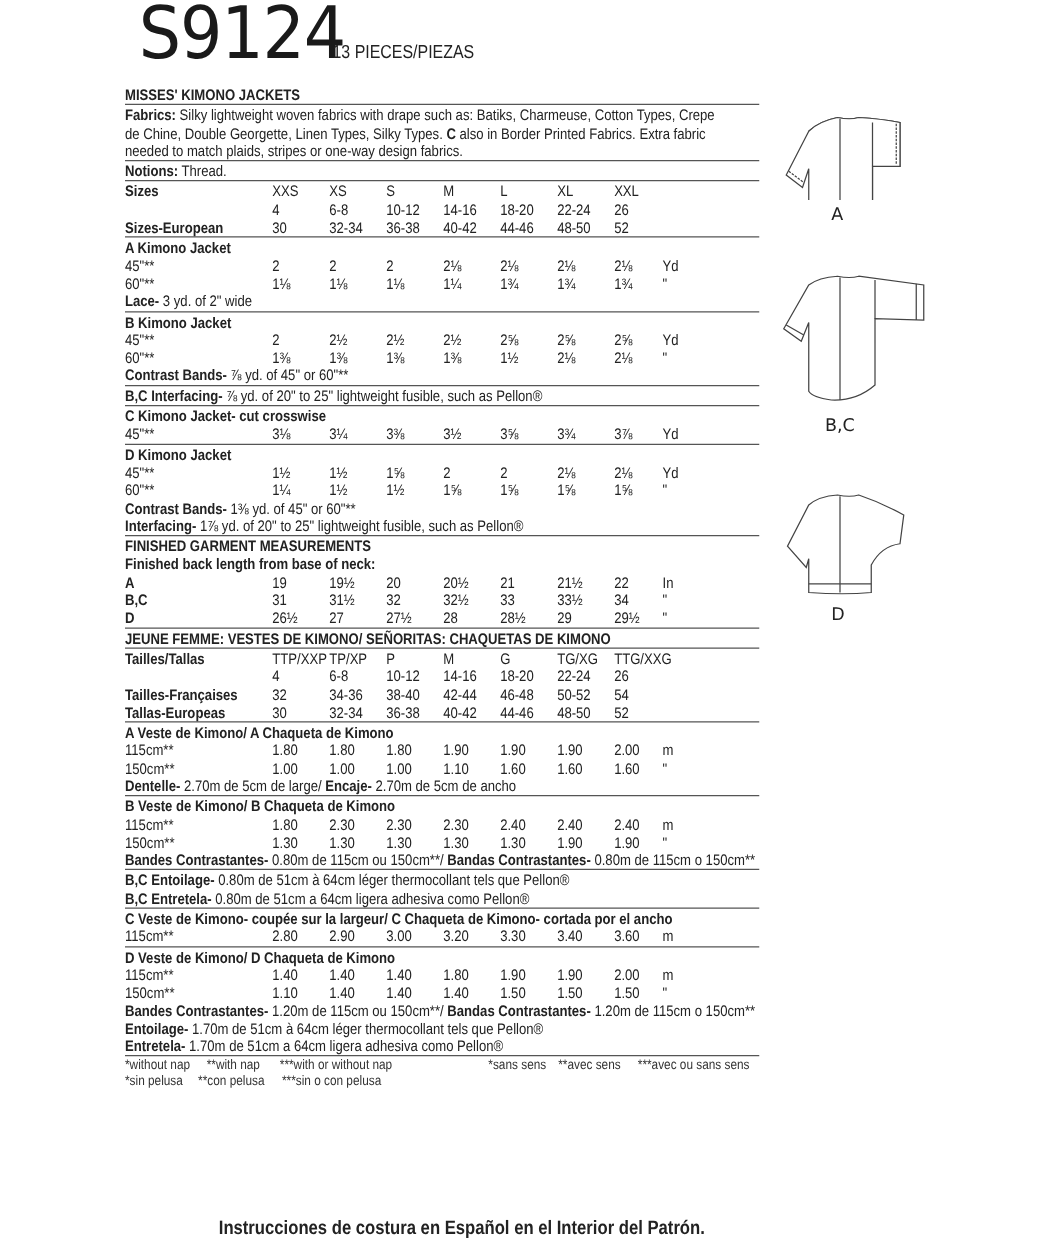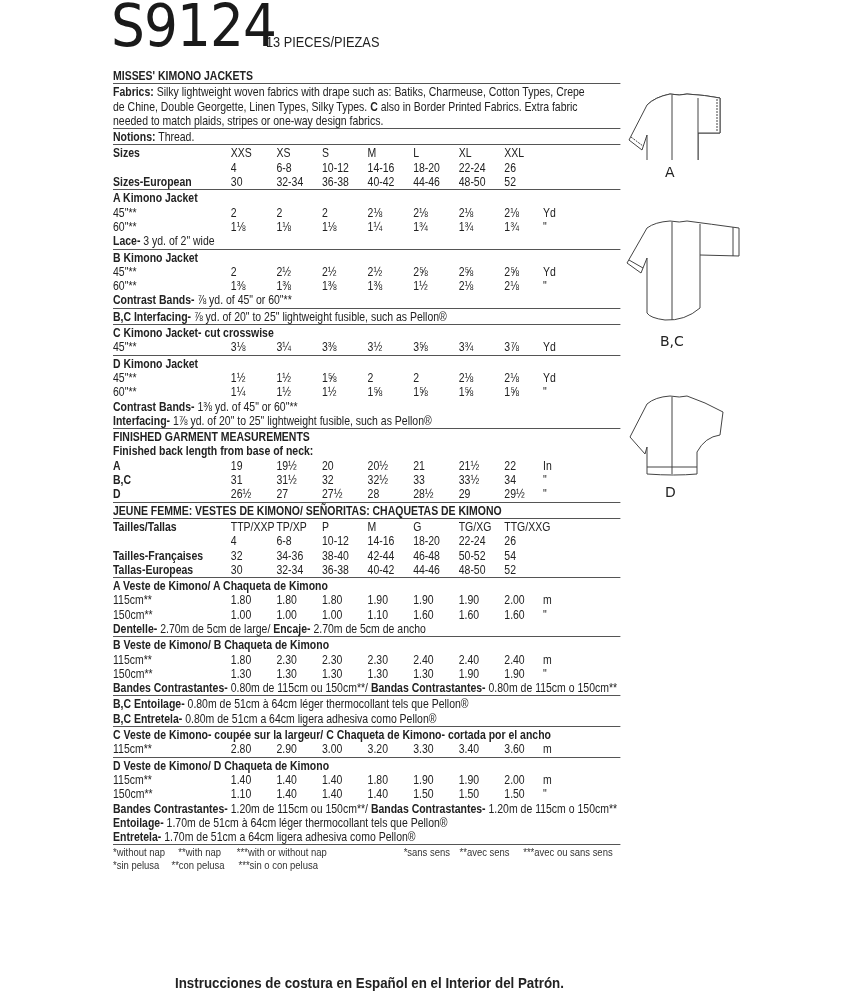--- a/index.html
+++ b/index.html
@@ -2,21 +2,21 @@
 <html><head>
 <meta charset="utf-8">
 <style>
   html, body { margin:0; padding:0; background:#fff; }
   body { width:850px; height:1000px; position:relative; overflow:hidden;
          font-family:"Liberation Sans", sans-serif; color:#222; }
   .title { position:absolute; left:111px; top:-8px; font-size:58px; font-weight:400;
            letter-spacing:-1px; color:#1a1a1a; font-family:"DejaVu Sans", sans-serif; transform:scaleX(0.92); transform-origin:left top; }
   .pieces { position:absolute; left:266px; top:33px; font-size:15px; color:#222;
             font-family:"Liberation Sans Narrow","Liberation Sans", sans-serif; transform:scaleX(0.85); transform-origin:left top; }
-  .sheet { position:absolute; left:113px; top:68px; width:509px;
+  .sheet { position:absolute; left:100px; top:68px; width:509px;
            font-size:12.2px; line-height:14.3px; }
   .cond { transform:scaleX(0.86); transform-origin:left top; width:116%; white-space:nowrap; }
   .sec { border-top:1.5px solid #555; padding-top:1px; }
   .sec.first { border-top:none; }
   .b { font-weight:bold; }
   .row { position:relative; height:14.3px; white-space:nowrap; }
   .row > span { position:absolute; top:0; }
   .c0{left:0} .c1{left:137px} .c2{left:190px} .c3{left:243px} .c4{left:296px}
   .c5{left:349px} .c6{left:402px} .c7{left:455px} .c8{left:500px}
   .txt { white-space:nowrap; }

